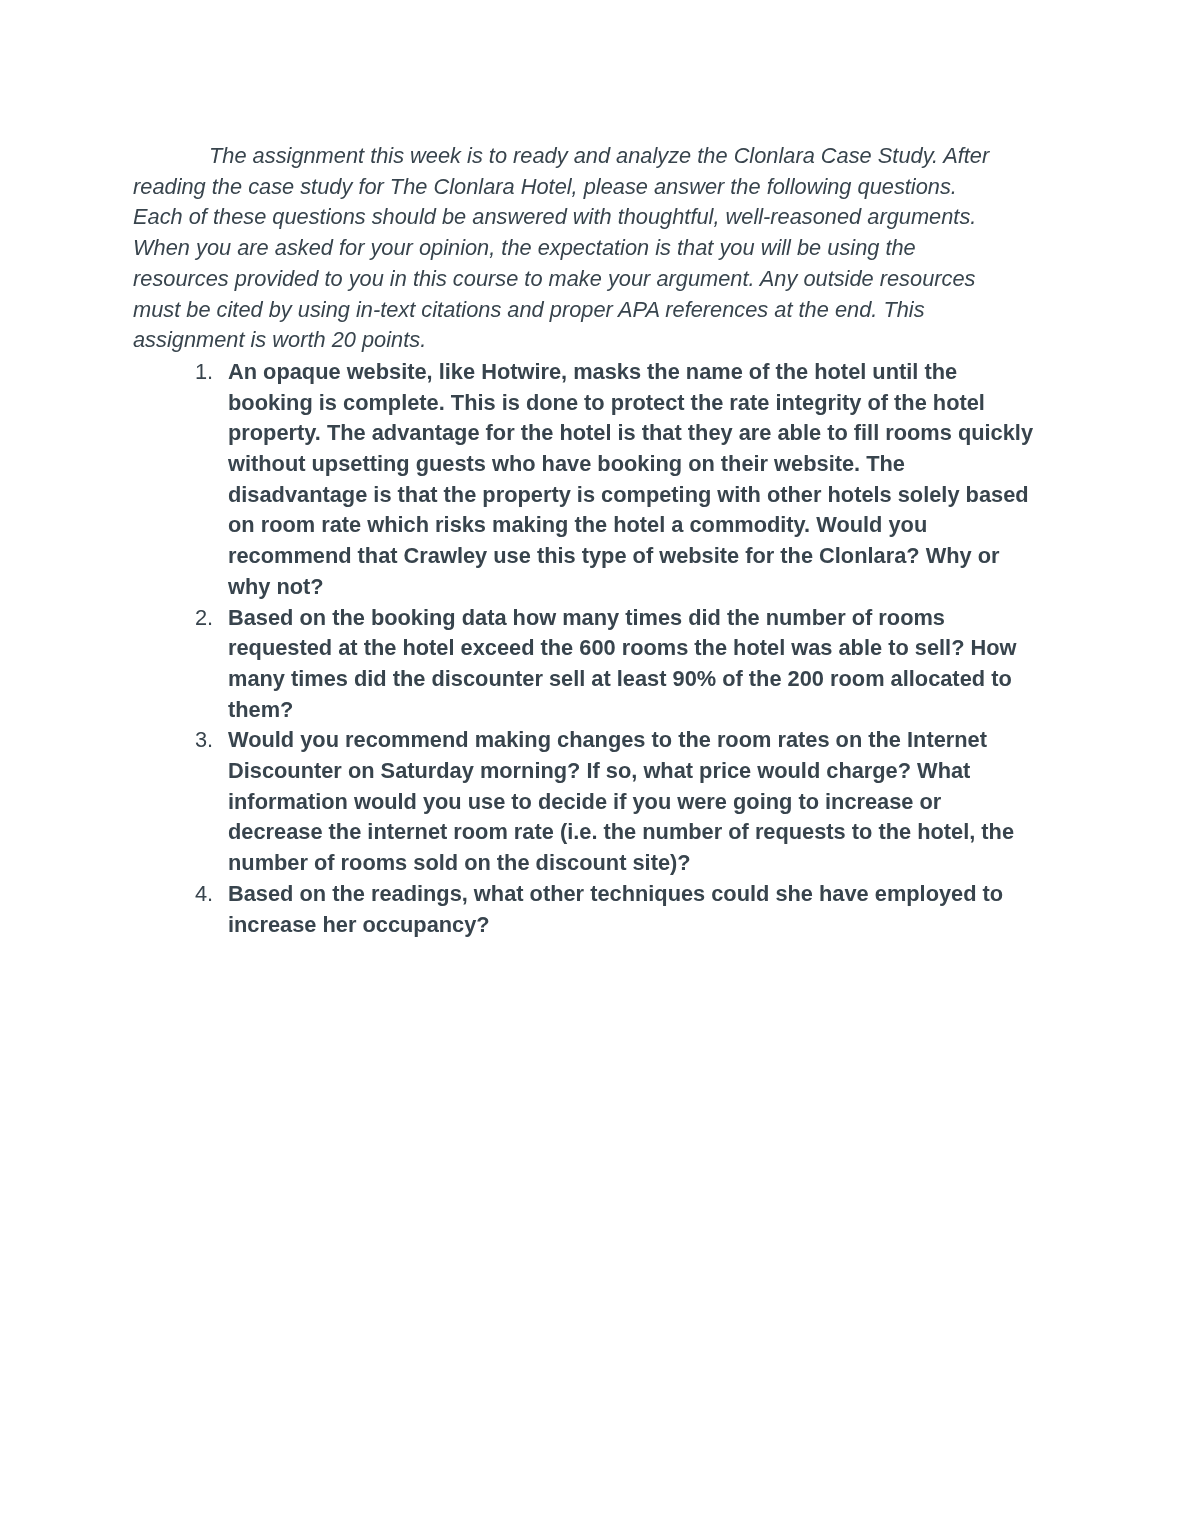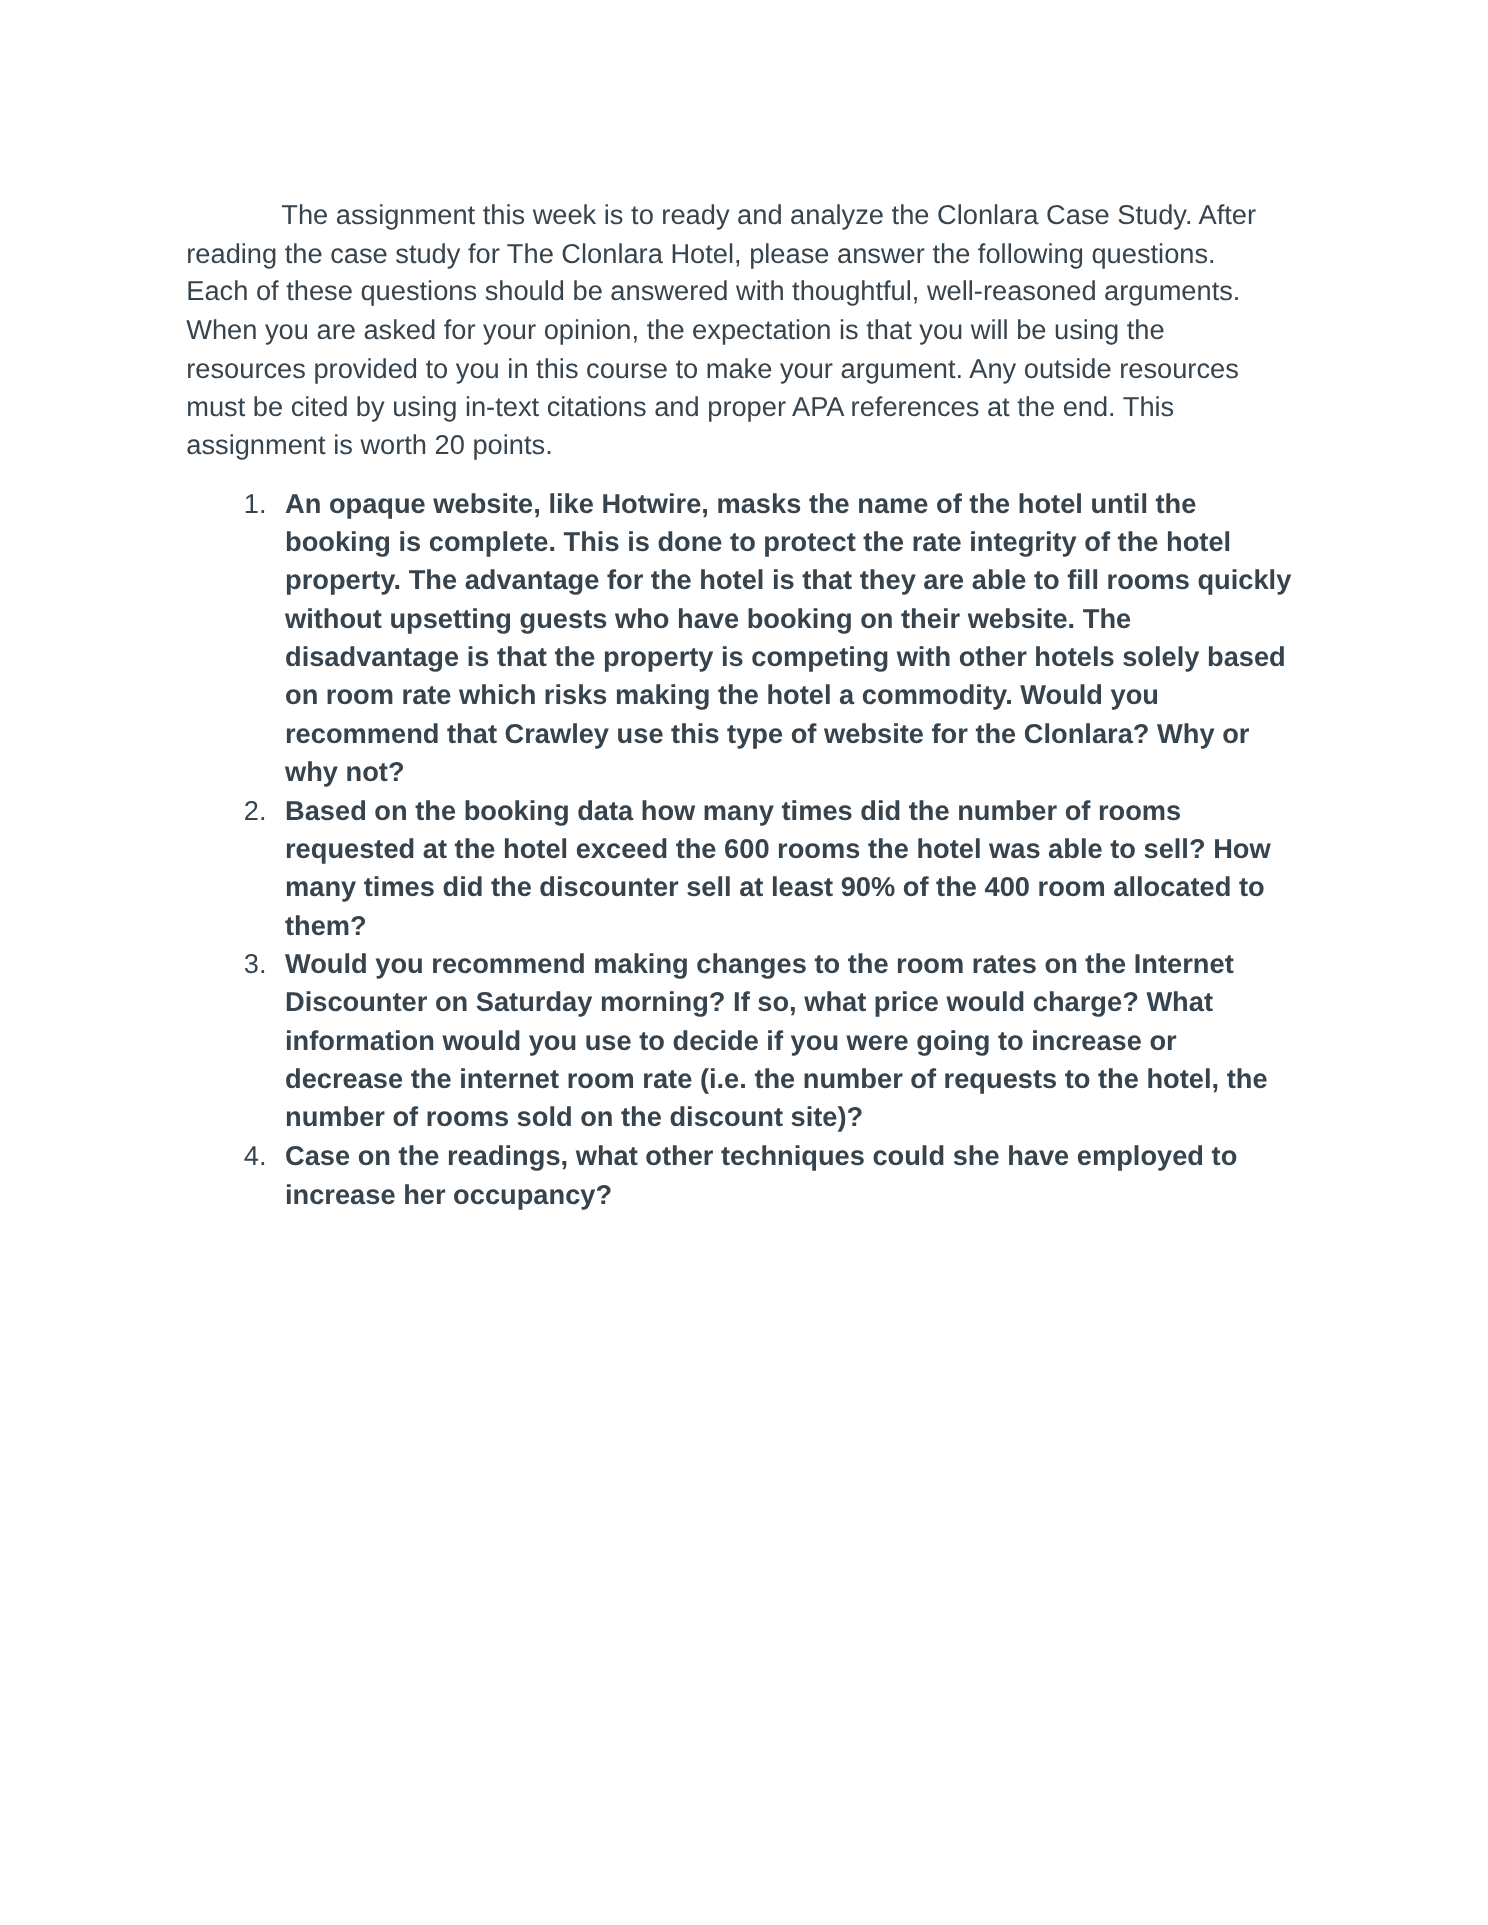--- a/index.html
+++ b/index.html
@@ -18,23 +18,24 @@
   }
   .content {
     position: absolute;
     left: 133px;
     top: 141px;
     width: 1010px;
     font-size: 21.8px;
     line-height: 30.7px;
   }
   .intro {
-    margin: 16px;
+    margin: 0;
     text-indent: 76px;
     white-space: pre-line;
+    font-style: italic;
   }
   .qlist {
     margin-top: 1px;
   }
   .q-item {
     display: flex;
     align-items: flex-start;
   }
   .q-num {
     flex: none;
@@ -69,31 +70,31 @@
 without upsetting guests who have booking on their website. The
 disadvantage is that the property is competing with other hotels solely based
 on room rate which risks making the hotel a commodity. Would you
 recommend that Crawley use this type of website for the Clonlara? Why or
 why not?</div>
       </div>
       <div class="q-item">
         <span class="q-num">2.</span>
         <div class="q-text">Based on the booking data how many times did the number of rooms
 requested at the hotel exceed the 600 rooms the hotel was able to sell? How
-many times did the discounter sell at least 90% of the 400 room allocated to
+many times did the discounter sell at least 90% of the 200 room allocated to
 them?</div>
       </div>
       <div class="q-item">
         <span class="q-num">3.</span>
         <div class="q-text">Would you recommend making changes to the room rates on the Internet
 Discounter on Saturday morning? If so, what price would charge? What
 information would you use to decide if you were going to increase or
 decrease the internet room rate (i.e. the number of requests to the hotel, the
 number of rooms sold on the discount site)?</div>
       </div>
       <div class="q-item">
         <span class="q-num">4.</span>
-        <div class="q-text">Case on the readings, what other techniques could she have employed to
+        <div class="q-text">Based on the readings, what other techniques could she have employed to
 increase her occupancy?</div>
       </div>
     </div>
   </div>
 </div>
 
 </body></html>

